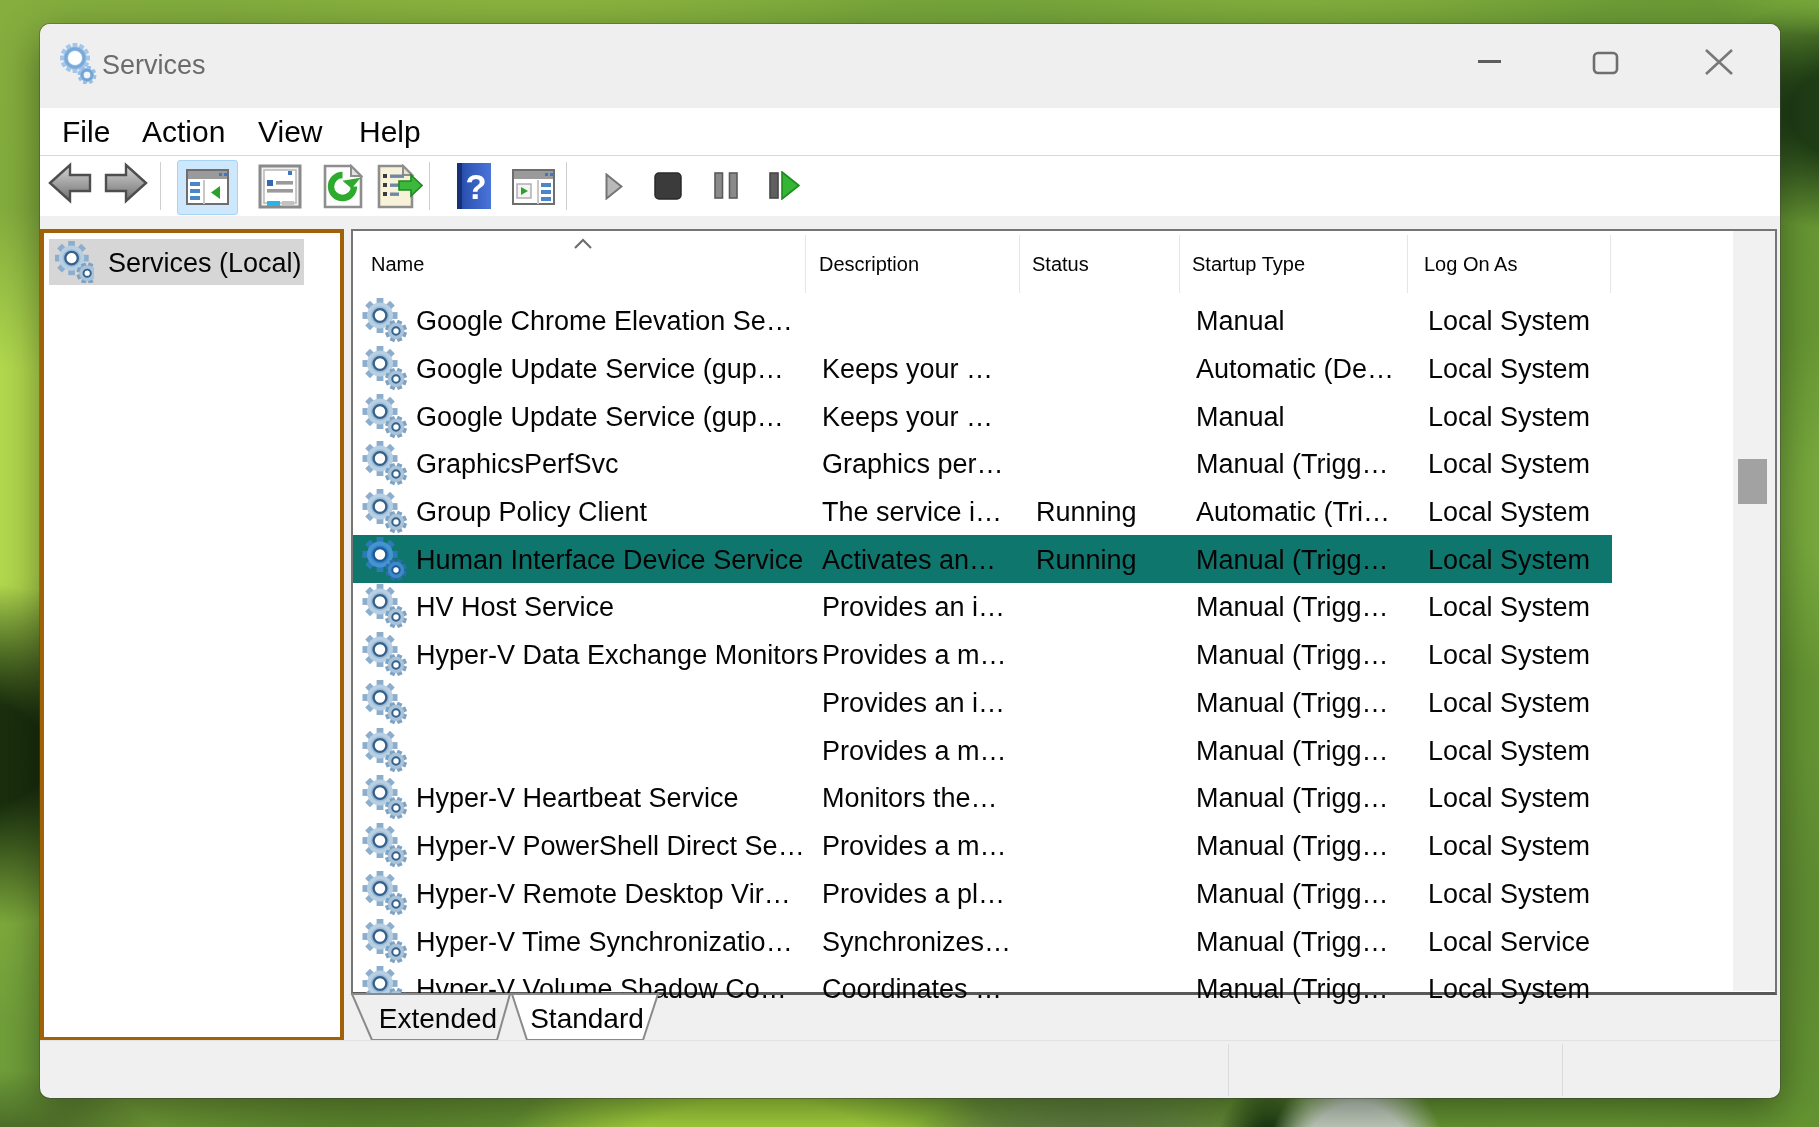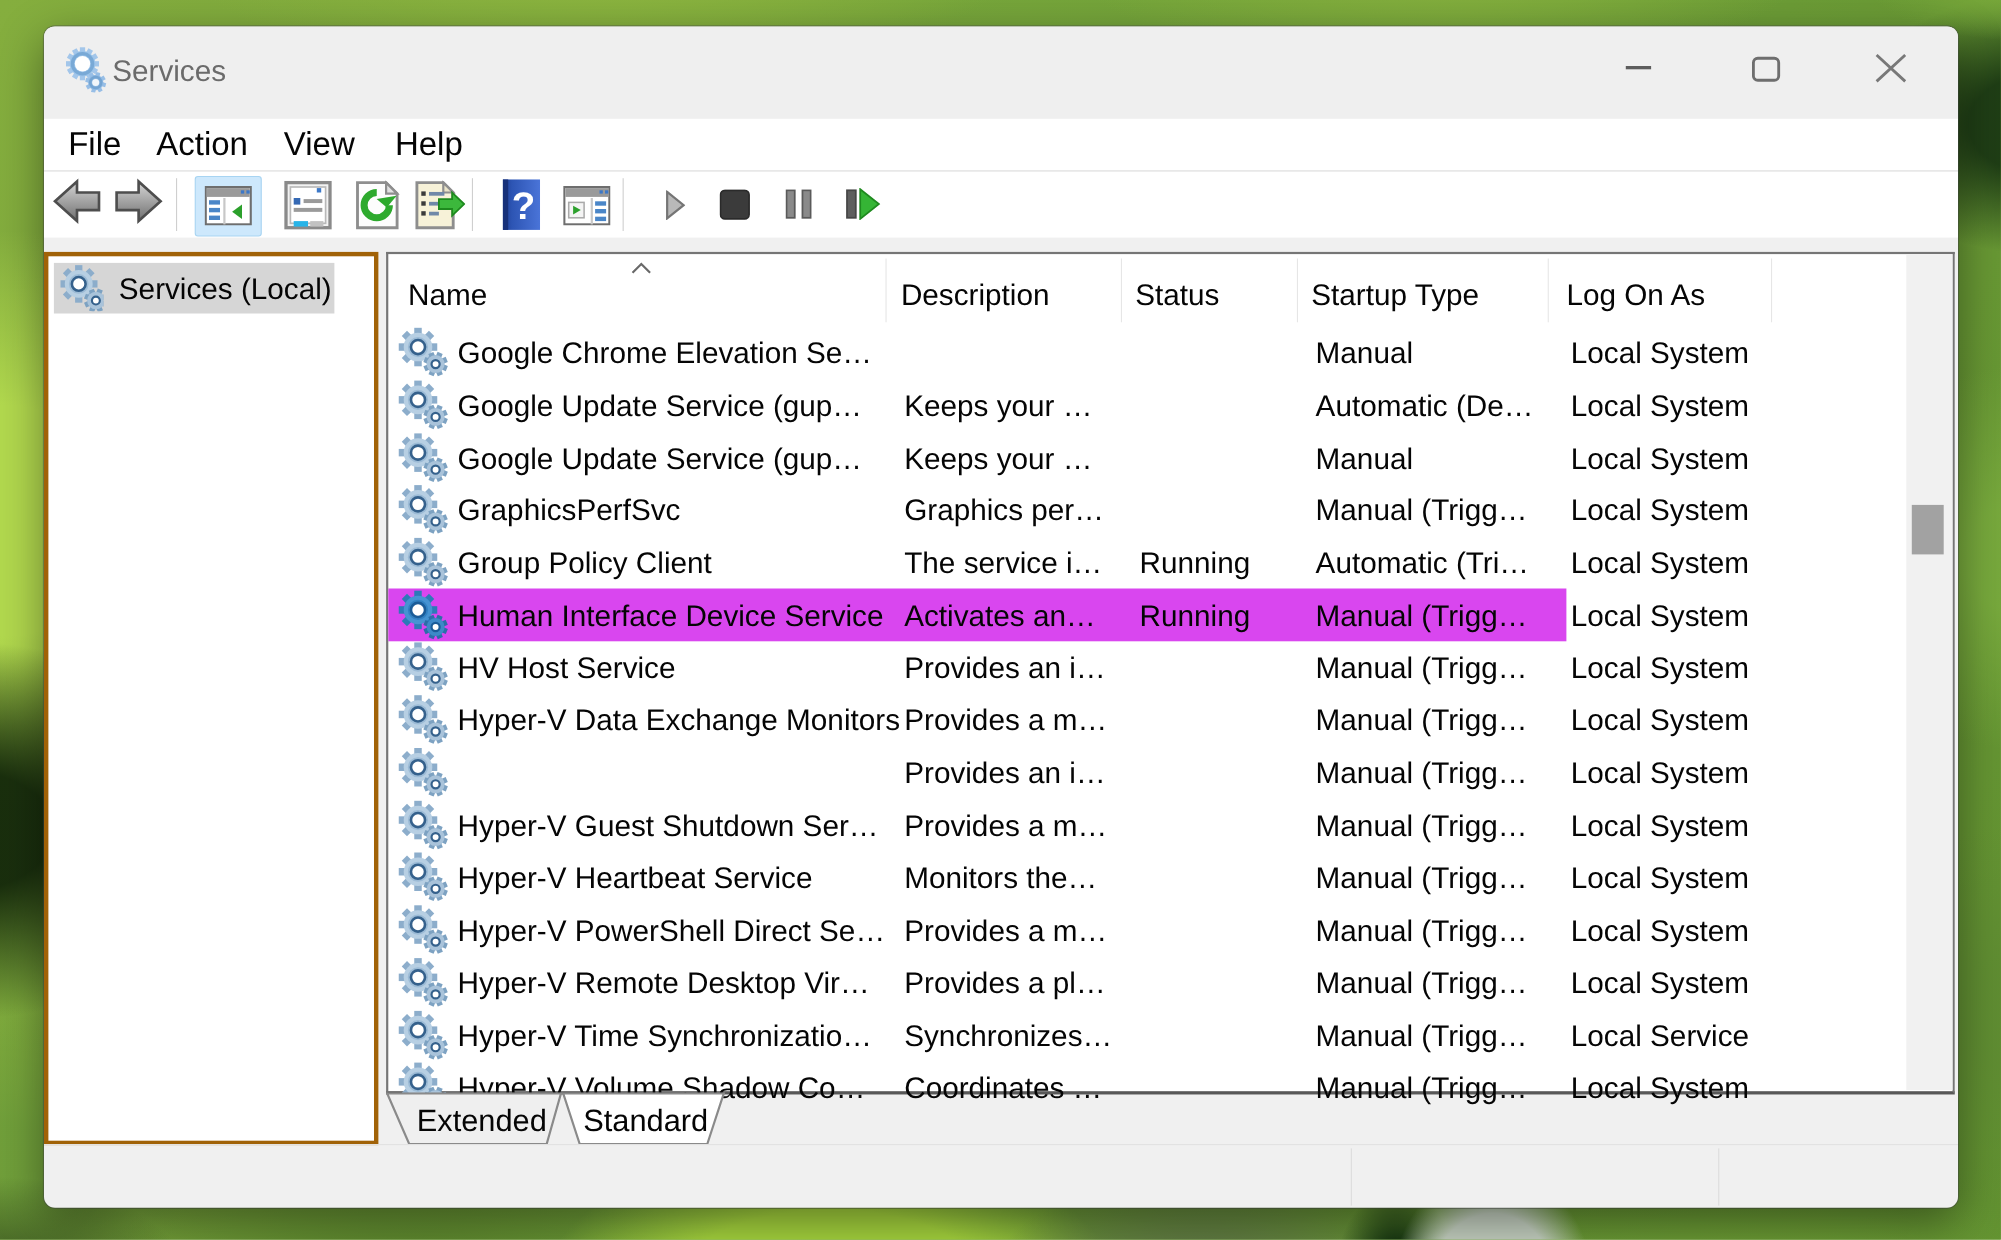--- a/index.html
+++ b/index.html
@@ -33,24 +33,24 @@
 #toolbar{position:absolute;left:0;top:132px;width:100%;height:60px;background:#fff}
 .tsep{position:absolute;top:6px;width:1px;height:48px;background:#cfcfcf}
 .ticon{position:absolute}
 #treebtn{position:absolute;left:137px;top:4px;width:59px;height:53px;background:#cde8fc;border:1px solid #a7d4f2;border-radius:3px}
 #leftpanel{position:absolute;left:0;top:205px;width:304px;height:812px;background:#fff;border:4px solid #a16207;box-sizing:border-box}
 #lsel{position:absolute;left:5px;top:6px;width:255px;height:46px;background:#d6d6d6}
 #lgear{position:absolute;left:11px;top:8px;width:39px;height:42px}
 #ltext{position:absolute;left:64px;top:15px;font-size:27px;color:#050505}
 #rightpane{position:absolute;left:311px;top:205px;width:1426px;height:766px;background:#fff;border:2px solid #757575;border-bottom:3px solid #585858;box-sizing:border-box}
 .hsep{position:absolute;top:4px;width:1px;height:58px;background:#e6e6e6}
-.hdr{position:absolute;top:22px;font-size:27px;color:#050505}
+.hdr{position:absolute;top:22px;font-size:20px;color:#050505}
 #chev{position:absolute;left:220px;top:7px;width:20px;height:12px}
 .row{position:absolute;left:0;width:1261px;height:48px;font-size:27px;color:#050505}
-.row.hl{background:#d946ef;width:1071px}
+.row.hl{background:#0f766e;width:1259px}
 .ric{position:absolute;left:10px;top:3px;width:40px;height:41px;overflow:visible}
 .row span{position:absolute;top:10px;white-space:nowrap}
 .c1{left:63px}.c2{left:469px}.c3{left:683px}.c4{left:843px}.c5{left:1075px}
 #sbtrack{position:absolute;right:0;top:0;width:42px;height:760px;background:#f1f1f1}
 #sbthumb{position:absolute;right:8px;top:228px;width:29px;height:45px;background:#a2a2a2}
 #tabsvg{position:absolute;left:311px;top:969px}
 #statline{position:absolute;left:0;top:1016px;width:100%;height:1px;background:#e2e2e2}
 .ssep{position:absolute;top:1020px;width:1px;height:52px;background:#dcdcdc}
 </style></head>
 <body>
@@ -379,21 +379,20 @@
           </svg>
           <span class="c2">Provides an i…</span>
           <span class="c3"></span>
           <span class="c4">Manual (Trigg…</span>
           <span class="c5">Local System</span>
 </div>
 <div class="row" style="top:494.6px">
 <svg class="ric" viewBox="0 0 40 40">
             <use href="#gear"></use>
           </svg>
-<span class="c1">Hyper-V Guest Shutdown Ser…</span>
           <span class="c2">Provides a m…</span>
           <span class="c3"></span>
           <span class="c4">Manual (Trigg…</span>
           <span class="c5">Local System</span>
 </div>
 <div class="row" style="top:542.3px">
 <svg class="ric" viewBox="0 0 40 40">
             <use href="#gear"></use>
           </svg>
 <span class="c1">Hyper-V Heartbeat Service</span>

